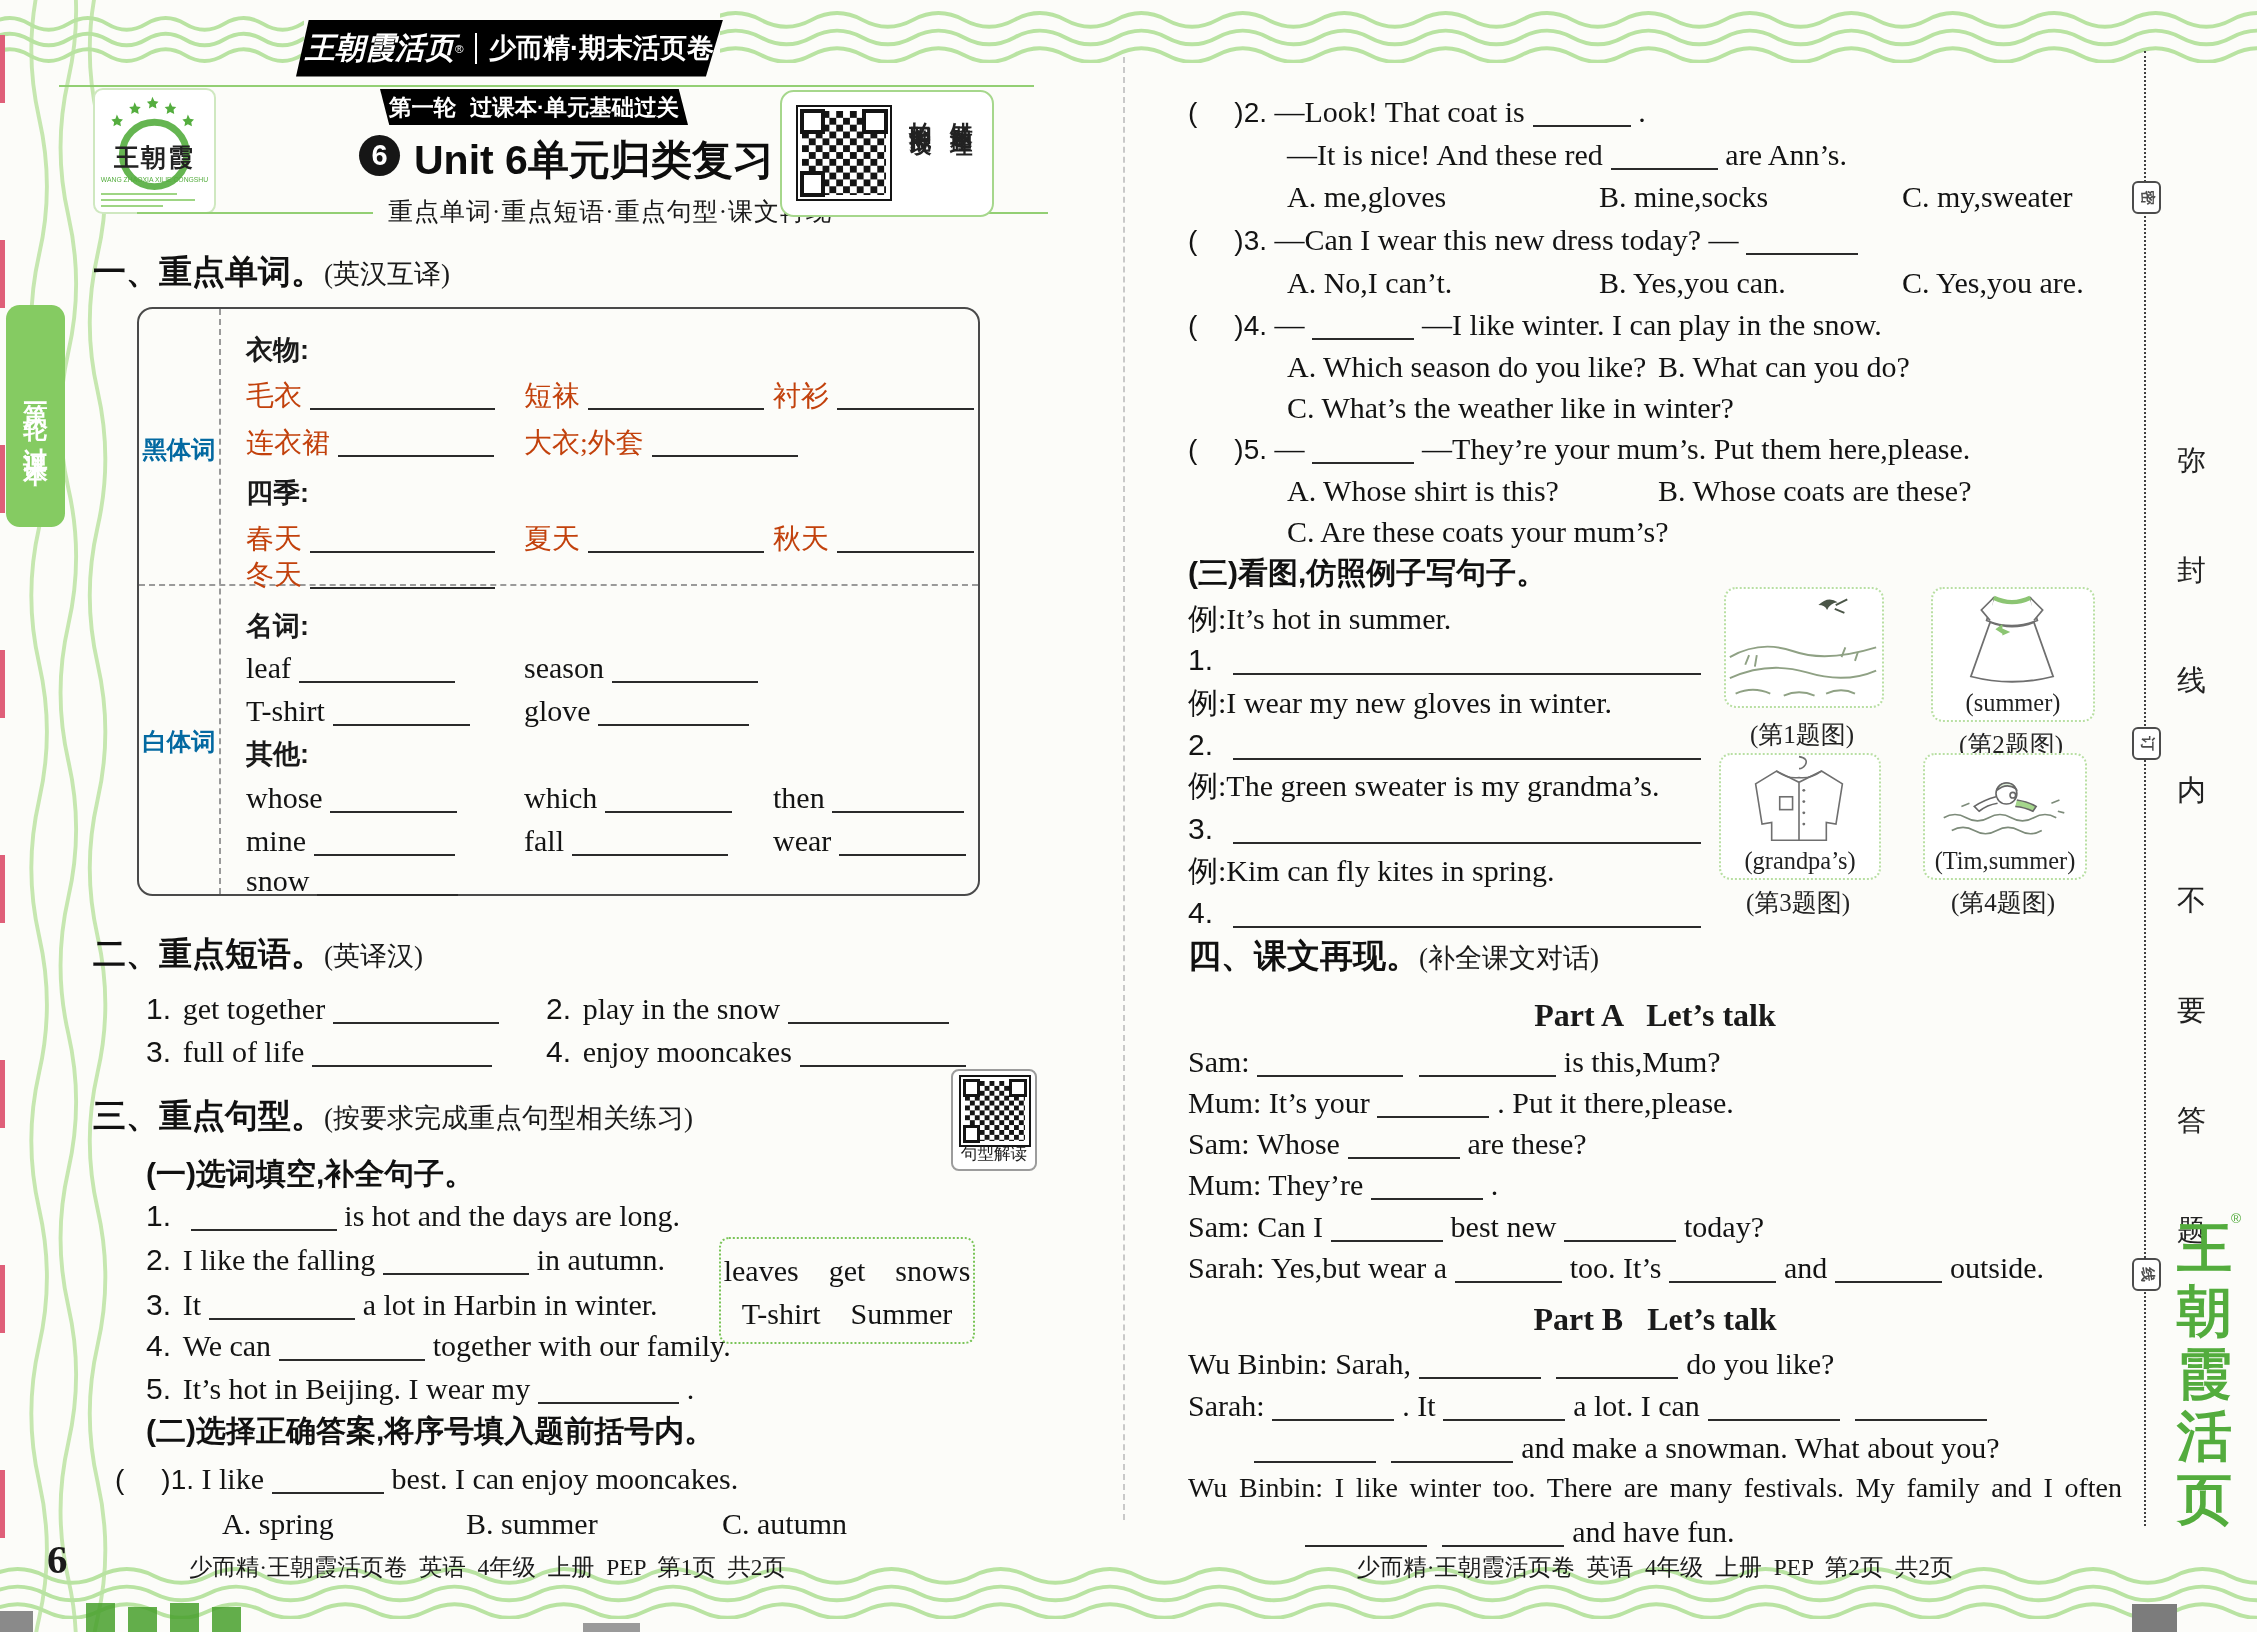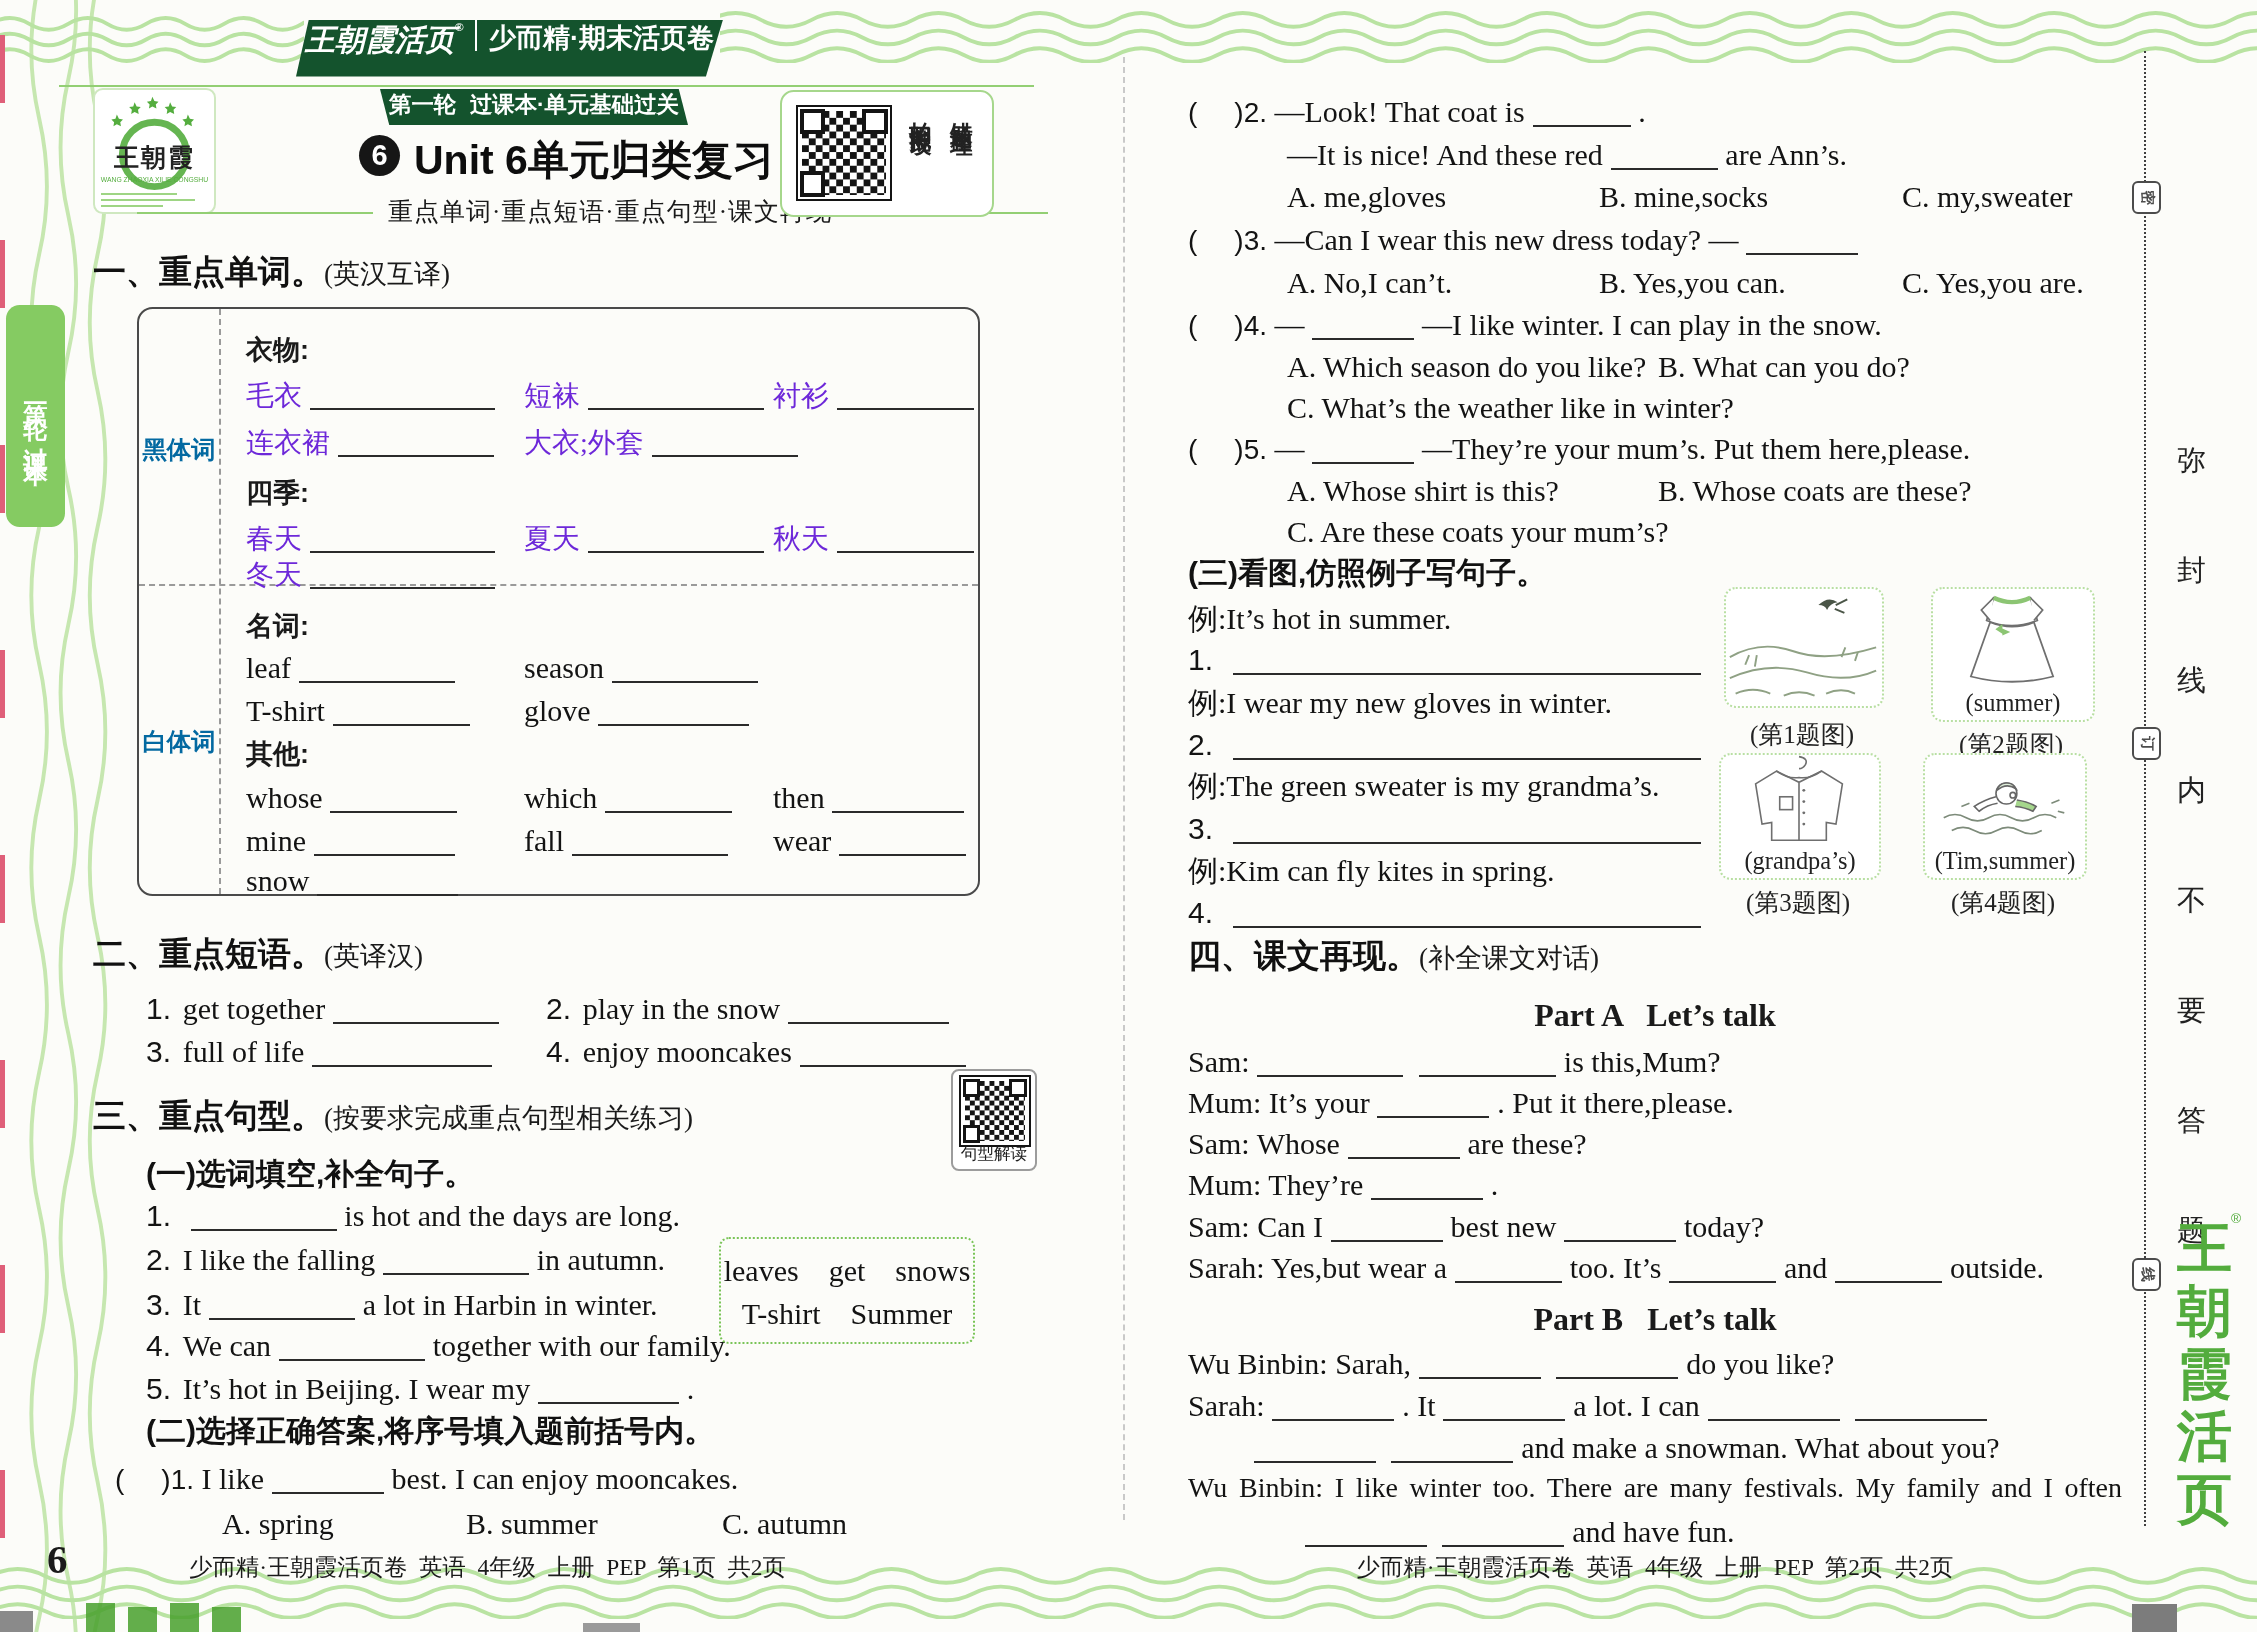--- a/index.html
+++ b/index.html
@@ -2,38 +2,38 @@
 <html><head>
 <meta charset="utf-8">
 <style>
   html,body{margin:0;padding:0;background:#e8e8e4}
   .page{position:relative;width:2258px;height:1633px;background:#fcfcf9;overflow:hidden;color:#1a1a1a}
   .abs{position:absolute;white-space:pre}
   .h{font:bold 33px/1.1 "Liberation Sans","DejaVu Sans",sans-serif;color:#111}
   .h2{font:bold 30px/1.1 "Liberation Sans","DejaVu Sans",sans-serif;color:#111}
   .note{font:27px/1.1 "Liberation Serif","DejaVu Serif",serif}
   .en{font:30px/1.2 "Liberation Serif","DejaVu Serif",serif;color:#131313}
-  .cn{font:28px/1.2 "Liberation Serif","DejaVu Serif",serif;color:#6d28d9}
+  .cn{font:28px/1.2 "Liberation Serif","DejaVu Serif",serif;color:#c2410c}
   .sans{font:28px/1.2 "Liberation Sans","DejaVu Sans",sans-serif}
   .num{margin-right:11.7px;font-family:"Liberation Sans","DejaVu Sans",sans-serif}
   .gap{display:inline-block;width:37px}
   .bl{display:inline-block;width:112px;border-bottom:2px solid #2b2b2b;height:29px;vertical-align:-4.9px;margin:0 7.8px}
   .ctr{text-align:center}
   .wave{position:absolute}
   .grnline{position:absolute;height:2px;background:#93cf74}
   .tbl{position:absolute;left:137px;top:307px;width:839px;height:585px;border:2px solid #4a4a4a;border-radius:15.6px}
   .tdivv{position:absolute;left:80px;top:0;bottom:0;border-left:2px dashed #9a9a9a}
   .tdivh{position:absolute;top:275px;left:0;right:0;border-top:2px dashed #9a9a9a}
   .tlabel{position:absolute;left:0;width:80px;text-align:center;font:bold 24.4px "Liberation Sans",sans-serif;color:#0369a1}
   .trow{position:absolute;left:107px;width:722px;height:41px}
   .c0{position:absolute;left:0;white-space:pre}
   .c1{position:absolute;left:278px;white-space:pre}
   .c2{position:absolute;left:527px;white-space:pre}
   .cat{font:bold 27px "Liberation Sans",sans-serif}
-  .banner{position:absolute;background:#14532d;color:#fff;display:flex;align-items:flex-start;justify-content:center}
+  .banner{position:absolute;background:#000000;color:#fff;display:flex;align-items:center;justify-content:center}
   .b1{clip-path:polygon(3% 0,100% 0,96% 100%,0 100%)}
   .b2{clip-path:polygon(0 0,97% 0,100% 100%,3% 100%)}
   .badge{position:absolute;width:41px;height:41px;border-radius:50%;background:#161616;color:#fff;
          font:bold 29px/41px "Liberation Sans",sans-serif;text-align:center}
   .qrbox{position:absolute;background:#fff;border:2px solid #a6d78c;border-radius:13.7px}
   .qr{position:absolute;background:repeating-conic-gradient(#141414 0 25%,#fff 0 50%) 0 0/13.7px 13.7px;border:4.9px solid #fff;outline:2px solid #141414}
   .f{position:absolute;width:17.6px;height:17.6px;border:4.9px solid #141414;background:#fff}
   .vtext{writing-mode:vertical-rl;letter-spacing:6.8px}
   .figbox{position:absolute;border:2px dotted #b9dfa3;border-radius:11.7px;background:#fff}
   .figcap{position:absolute;text-align:center;font:25px "Liberation Serif",serif;color:#222}

